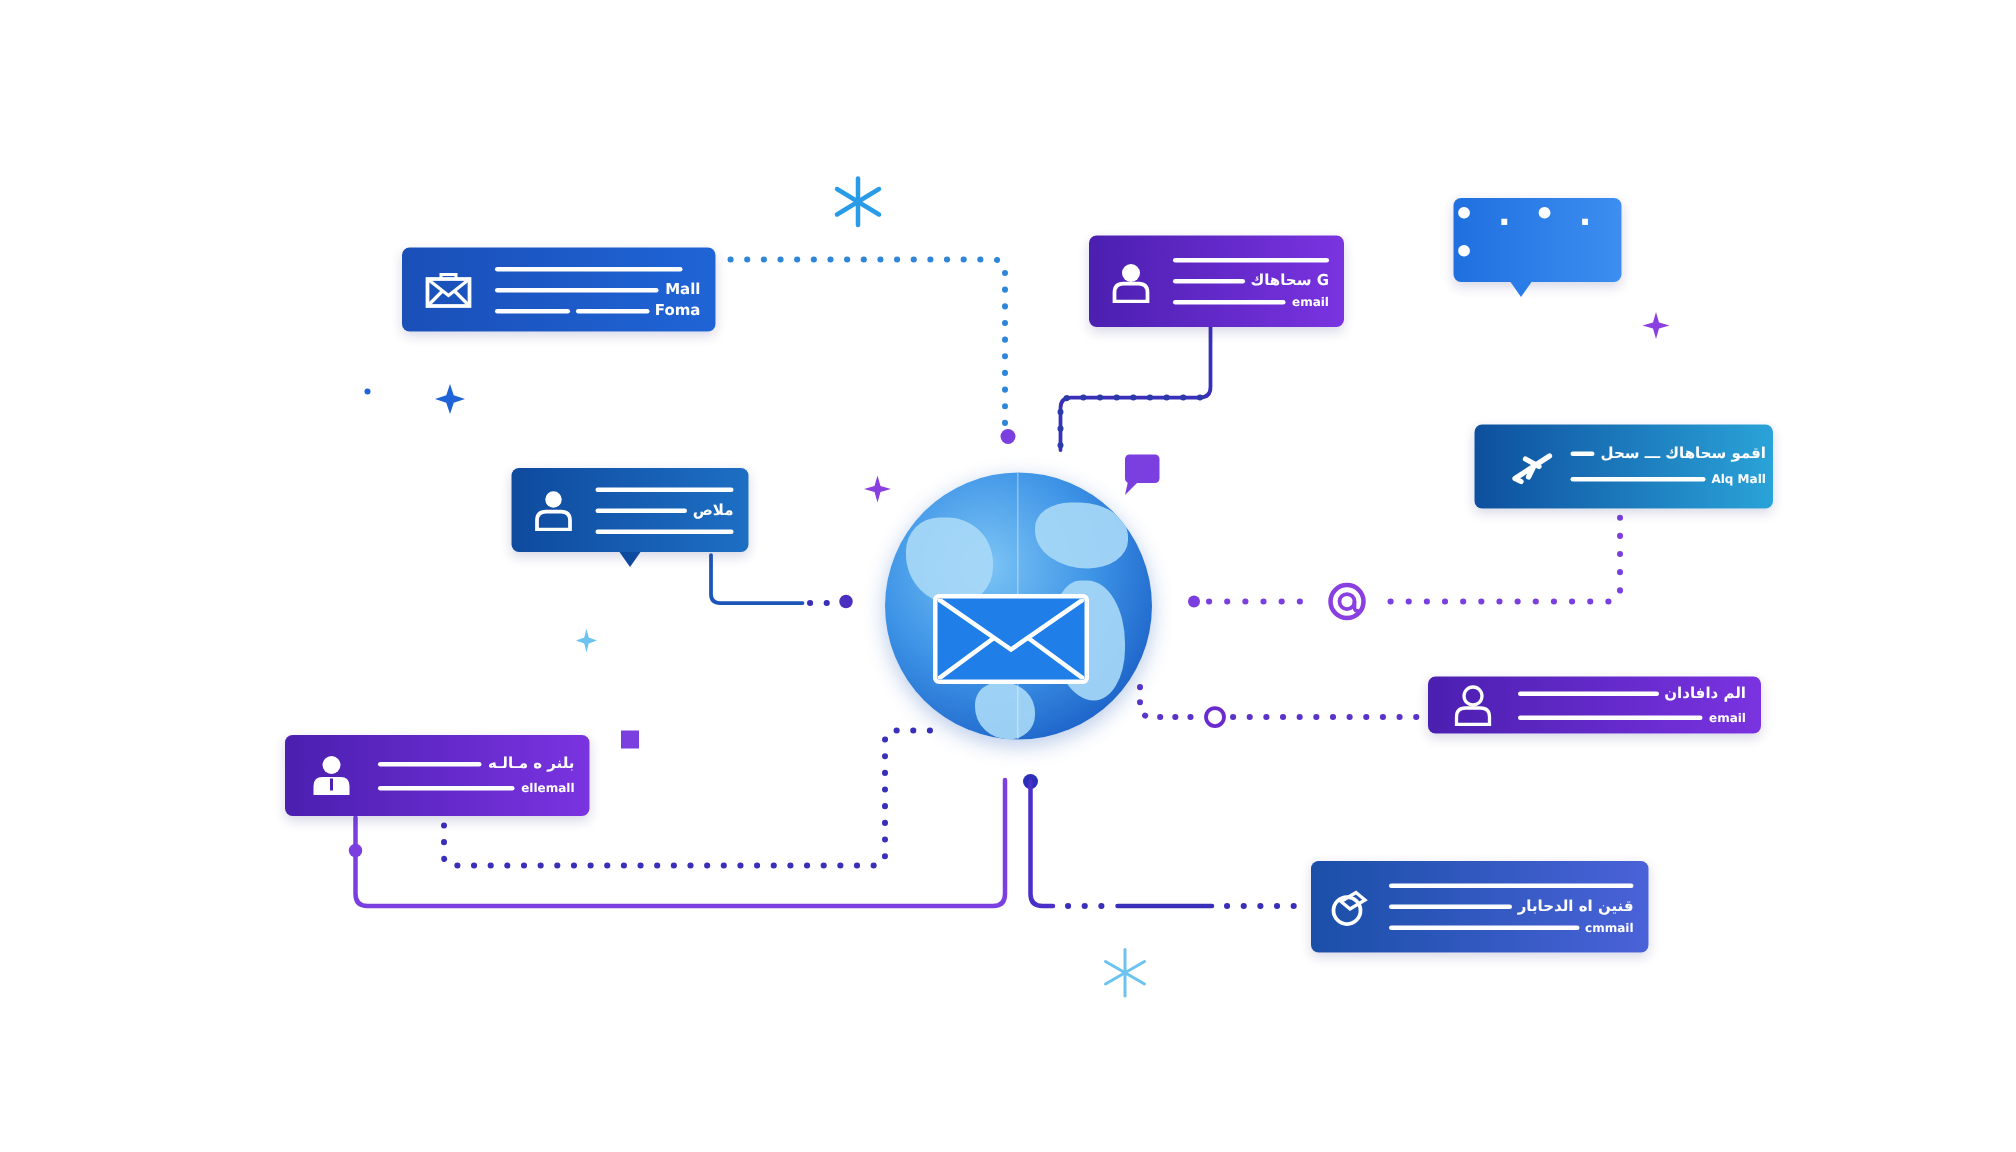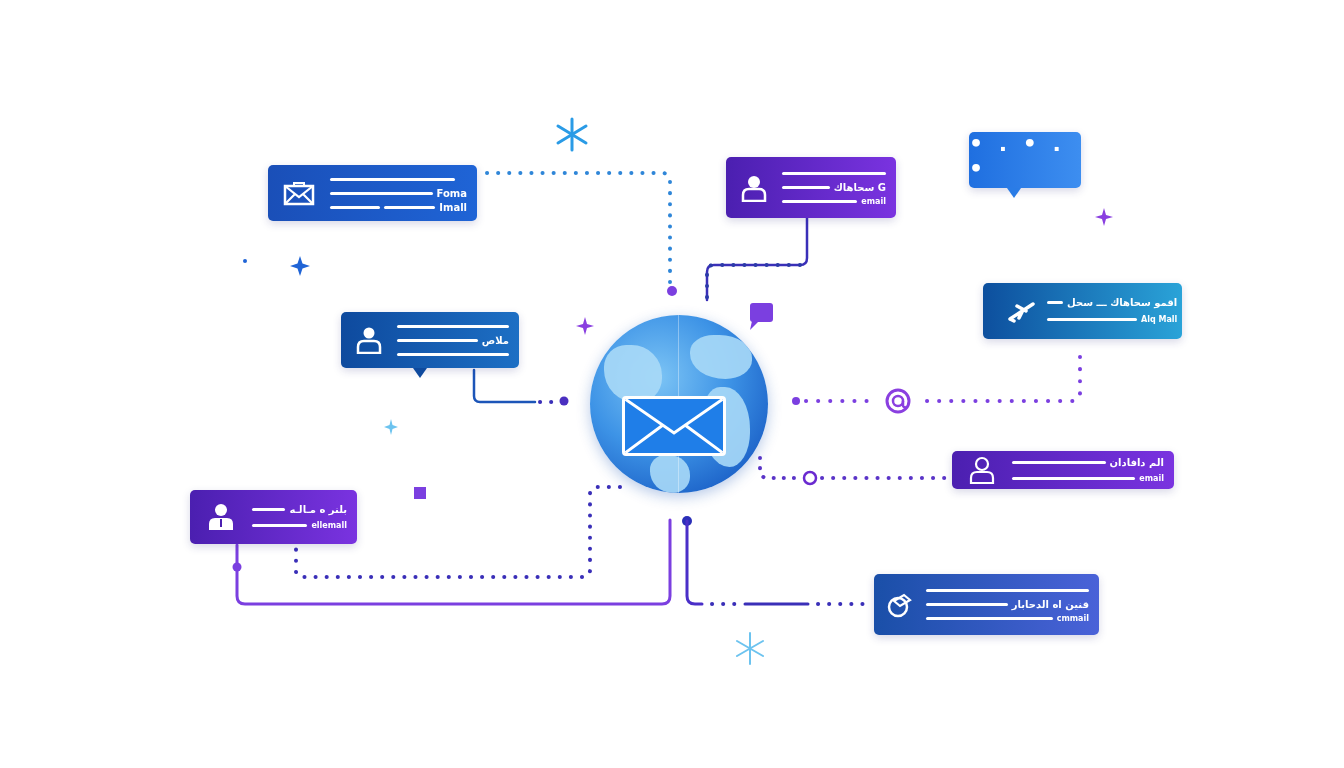--- a/index.html
+++ b/index.html
@@ -110,26 +110,26 @@
         <path d="M2 6 L16 17 L30 6 M2 24 L12 14 M30 24 L20 14" fill="none" stroke="#fff" stroke-width="2.2"></path>
         <path d="M11 6 V3 H21 V6" fill="none" stroke="#fff" stroke-width="2"></path>
       </svg>
   </div>
   <div class="lines">
     <div class="row">
         <div class="bar" style="flex:0 0 125px;"></div>
       </div>
     <div class="row">
         <div class="bar"></div>
+        <span class="txt">Mall</span>
+      </div>
+    <div class="row">
+        <div class="bar" style="flex:0 0 50px;"></div>
+        <div class="bar"></div>
         <span class="txt">Foma</span>
-      </div>
-    <div class="row">
-        <div class="bar" style="flex:0 0 50px;"></div>
-        <div class="bar"></div>
-        <span class="txt">Imall</span>
       </div>
   </div>
 </div>
 
 <div class="card purple" style="left:726px;top:157px;width:170px;height:61px;">
   <div class="icon" style="width:56px;">
     <svg width="26" height="28" viewBox="0 0 26 28">
         <circle cx="13" cy="8" r="6" fill="#fff"></circle>
         <path d="M2 27 V21 Q2 15 8 15 H18 Q24 15 24 21 V27 Z" fill="none" stroke="#fff" stroke-width="2.5"></path>
       </svg>
@@ -147,21 +147,21 @@
         <span class="txt sm">email</span>
       </div>
   </div>
 </div>
 
 <div class="card" style="left:969px;top:132px;width:112px;height:56px;justify-content:center;background:linear-gradient(90deg,#1f6fe0,#3d8ef0);">
   <span style="font-size:22px;font-weight:bold;letter-spacing:4px;margin-top:-8px;">• . • . •</span>
 </div>
 <div class="tail" style="left:1007px;top:188px;border-top:10px solid #2a7ce6;"></div>
 
-<div class="card blue2" style="left:341px;top:312px;width:178px;height:56px;">
+<div class="card blue2" style="left:341px;top:312px;width:158px;height:56px;">
   <div class="icon" style="width:56px;">
     <svg width="26" height="28" viewBox="0 0 26 28">
         <circle cx="13" cy="7" r="5.5" fill="#fff"></circle>
         <path d="M2 27 V21 Q2 15 8 15 H18 Q24 15 24 21 V27 Z" fill="none" stroke="#fff" stroke-width="2.5"></path>
       </svg>
   </div>
   <div class="lines">
     <div class="row">
         <div class="bar"></div>
       </div>
@@ -206,21 +206,21 @@
         <div class="bar"></div>
         <span class="txt">الم دافادان</span>
       </div>
     <div class="row">
         <div class="bar"></div>
         <span class="txt sm">email</span>
       </div>
   </div>
 </div>
 
-<div class="card purple" style="left:190px;top:490px;width:167px;height:54px;">
+<div class="card purple" style="left:190px;top:490px;width:203px;height:54px;">
   <div class="icon" style="width:62px;">
     <svg width="26" height="28" viewBox="0 0 26 28">
         <circle cx="13" cy="7" r="6" fill="#fff"></circle>
         <path d="M1 27 V21 Q1 15 7 15 H19 Q25 15 25 21 V27 Z" fill="#fff"></path>
         <path d="M13 16 V24" stroke="#4b1fb0" stroke-width="2"></path>
       </svg>
   </div>
   <div class="lines" style="gap:7px;">
     <div class="row">
         <div class="bar"></div>

